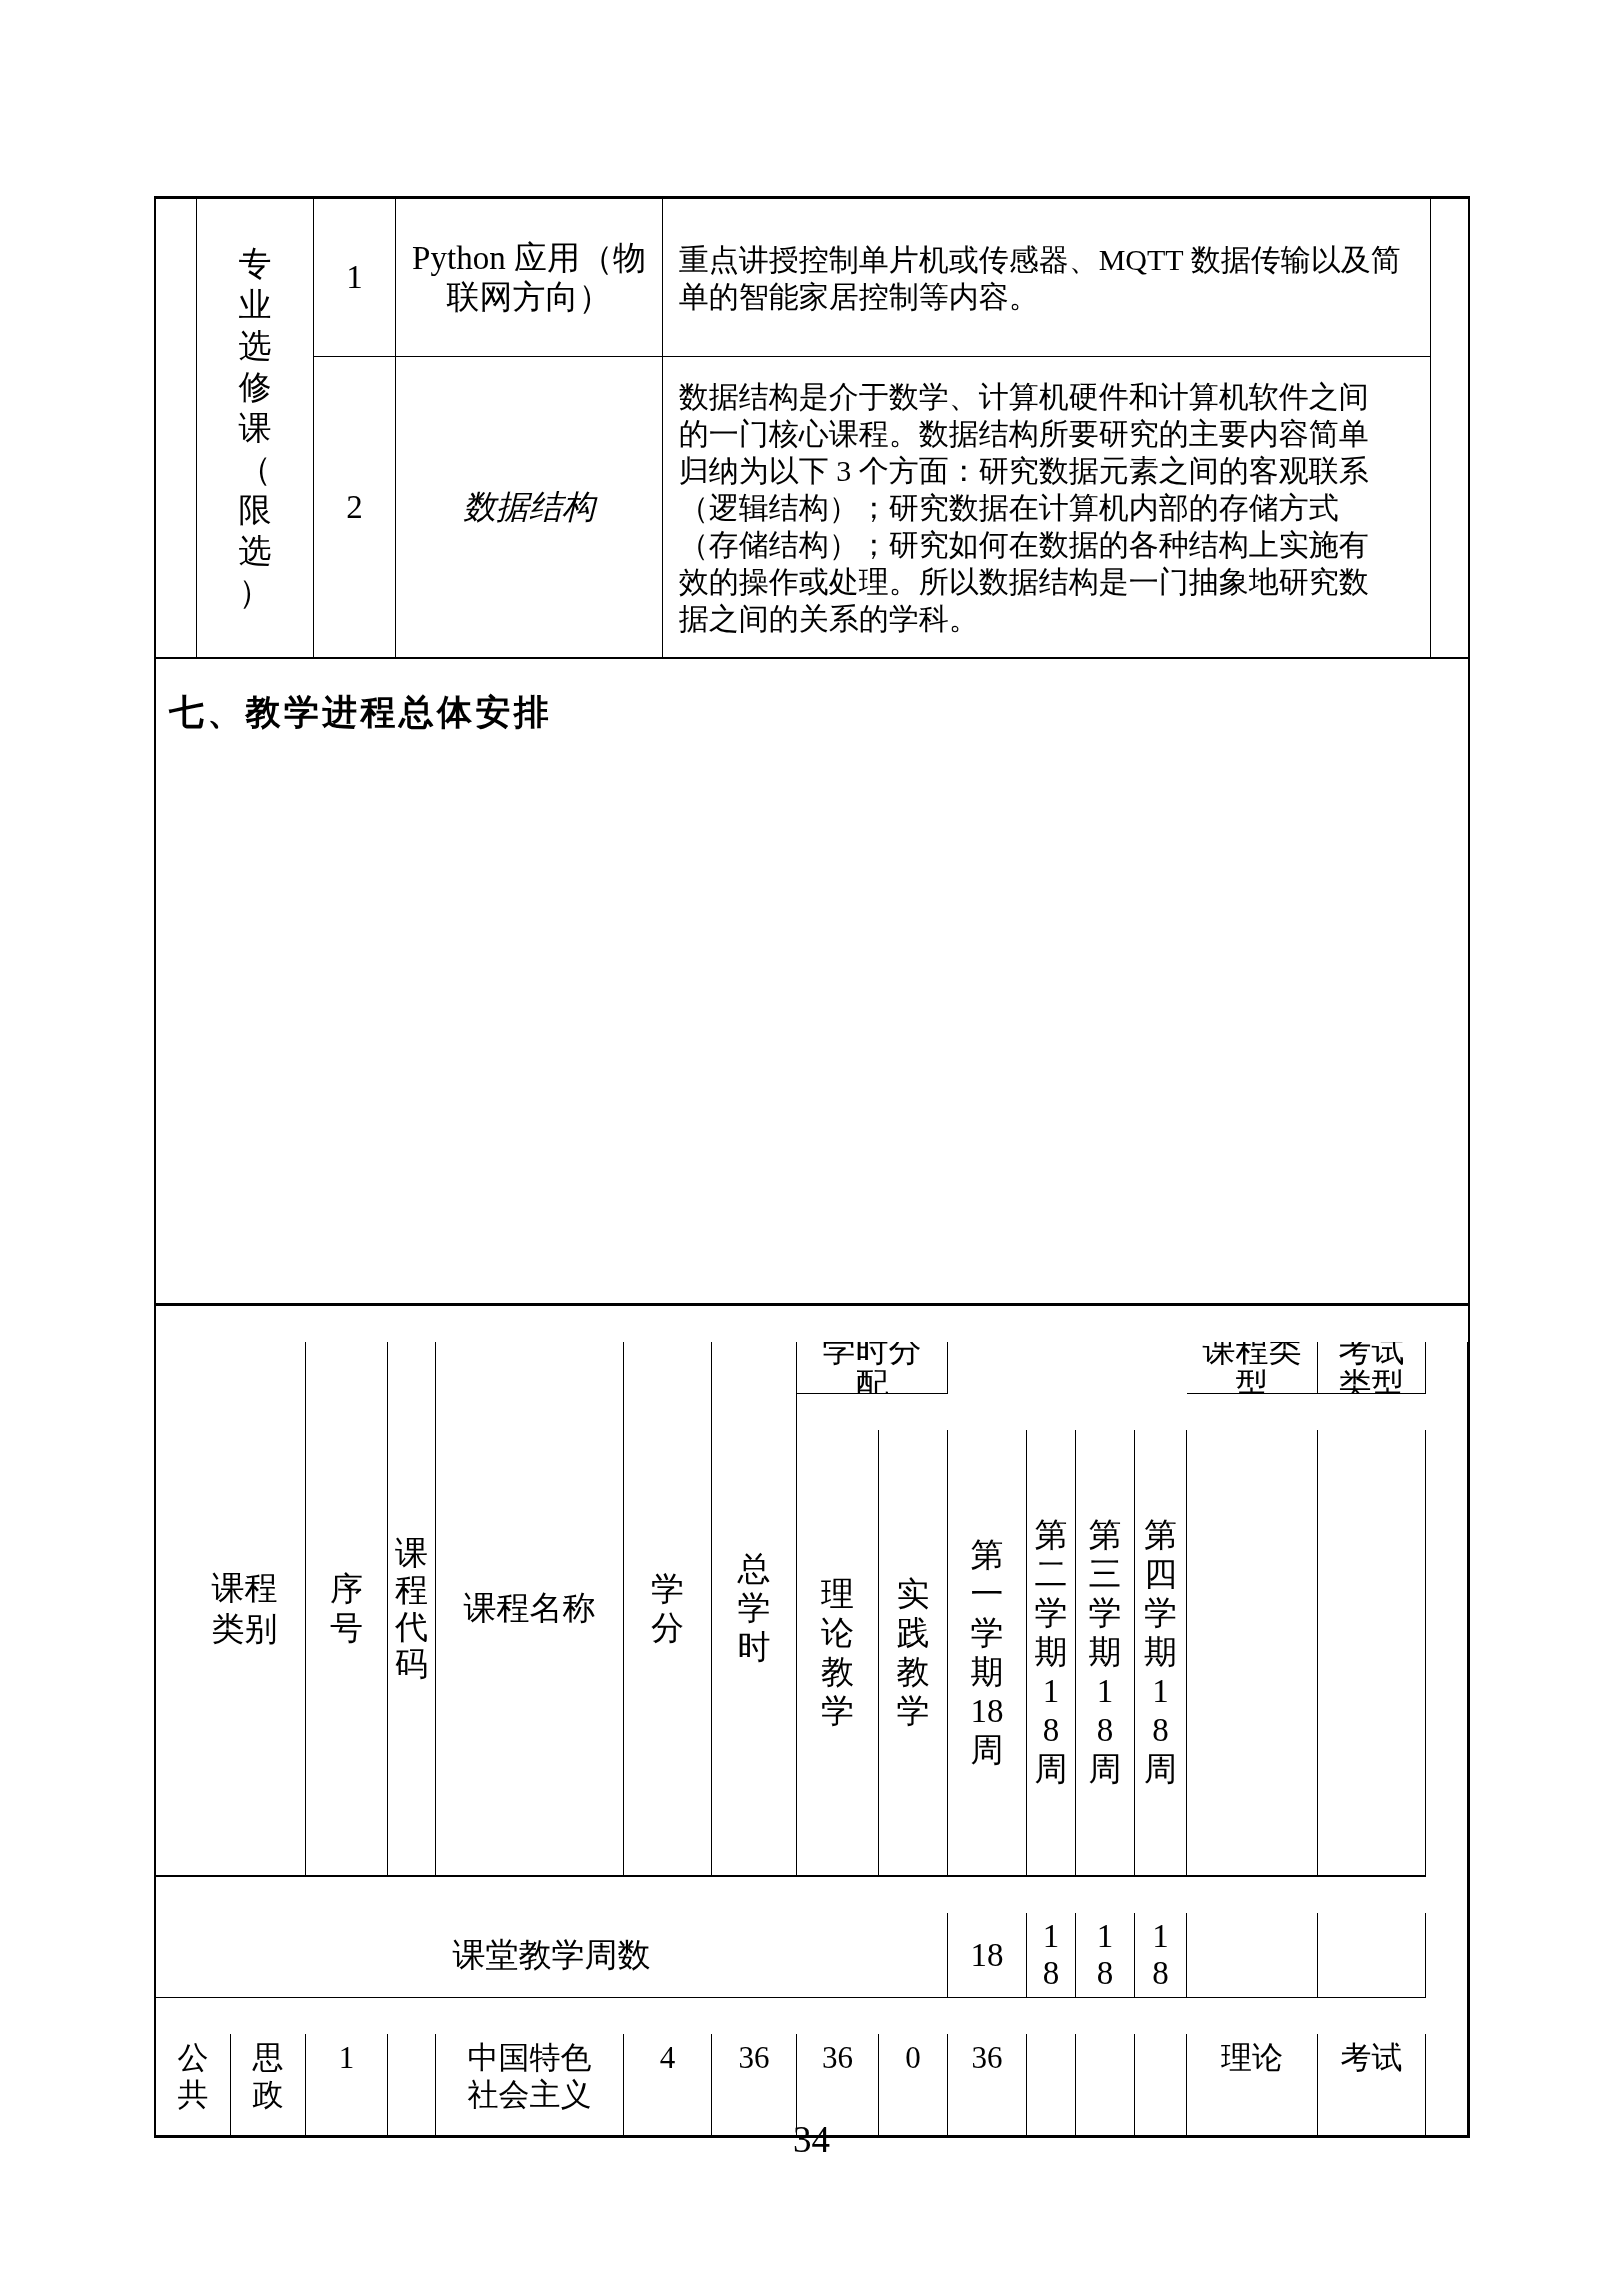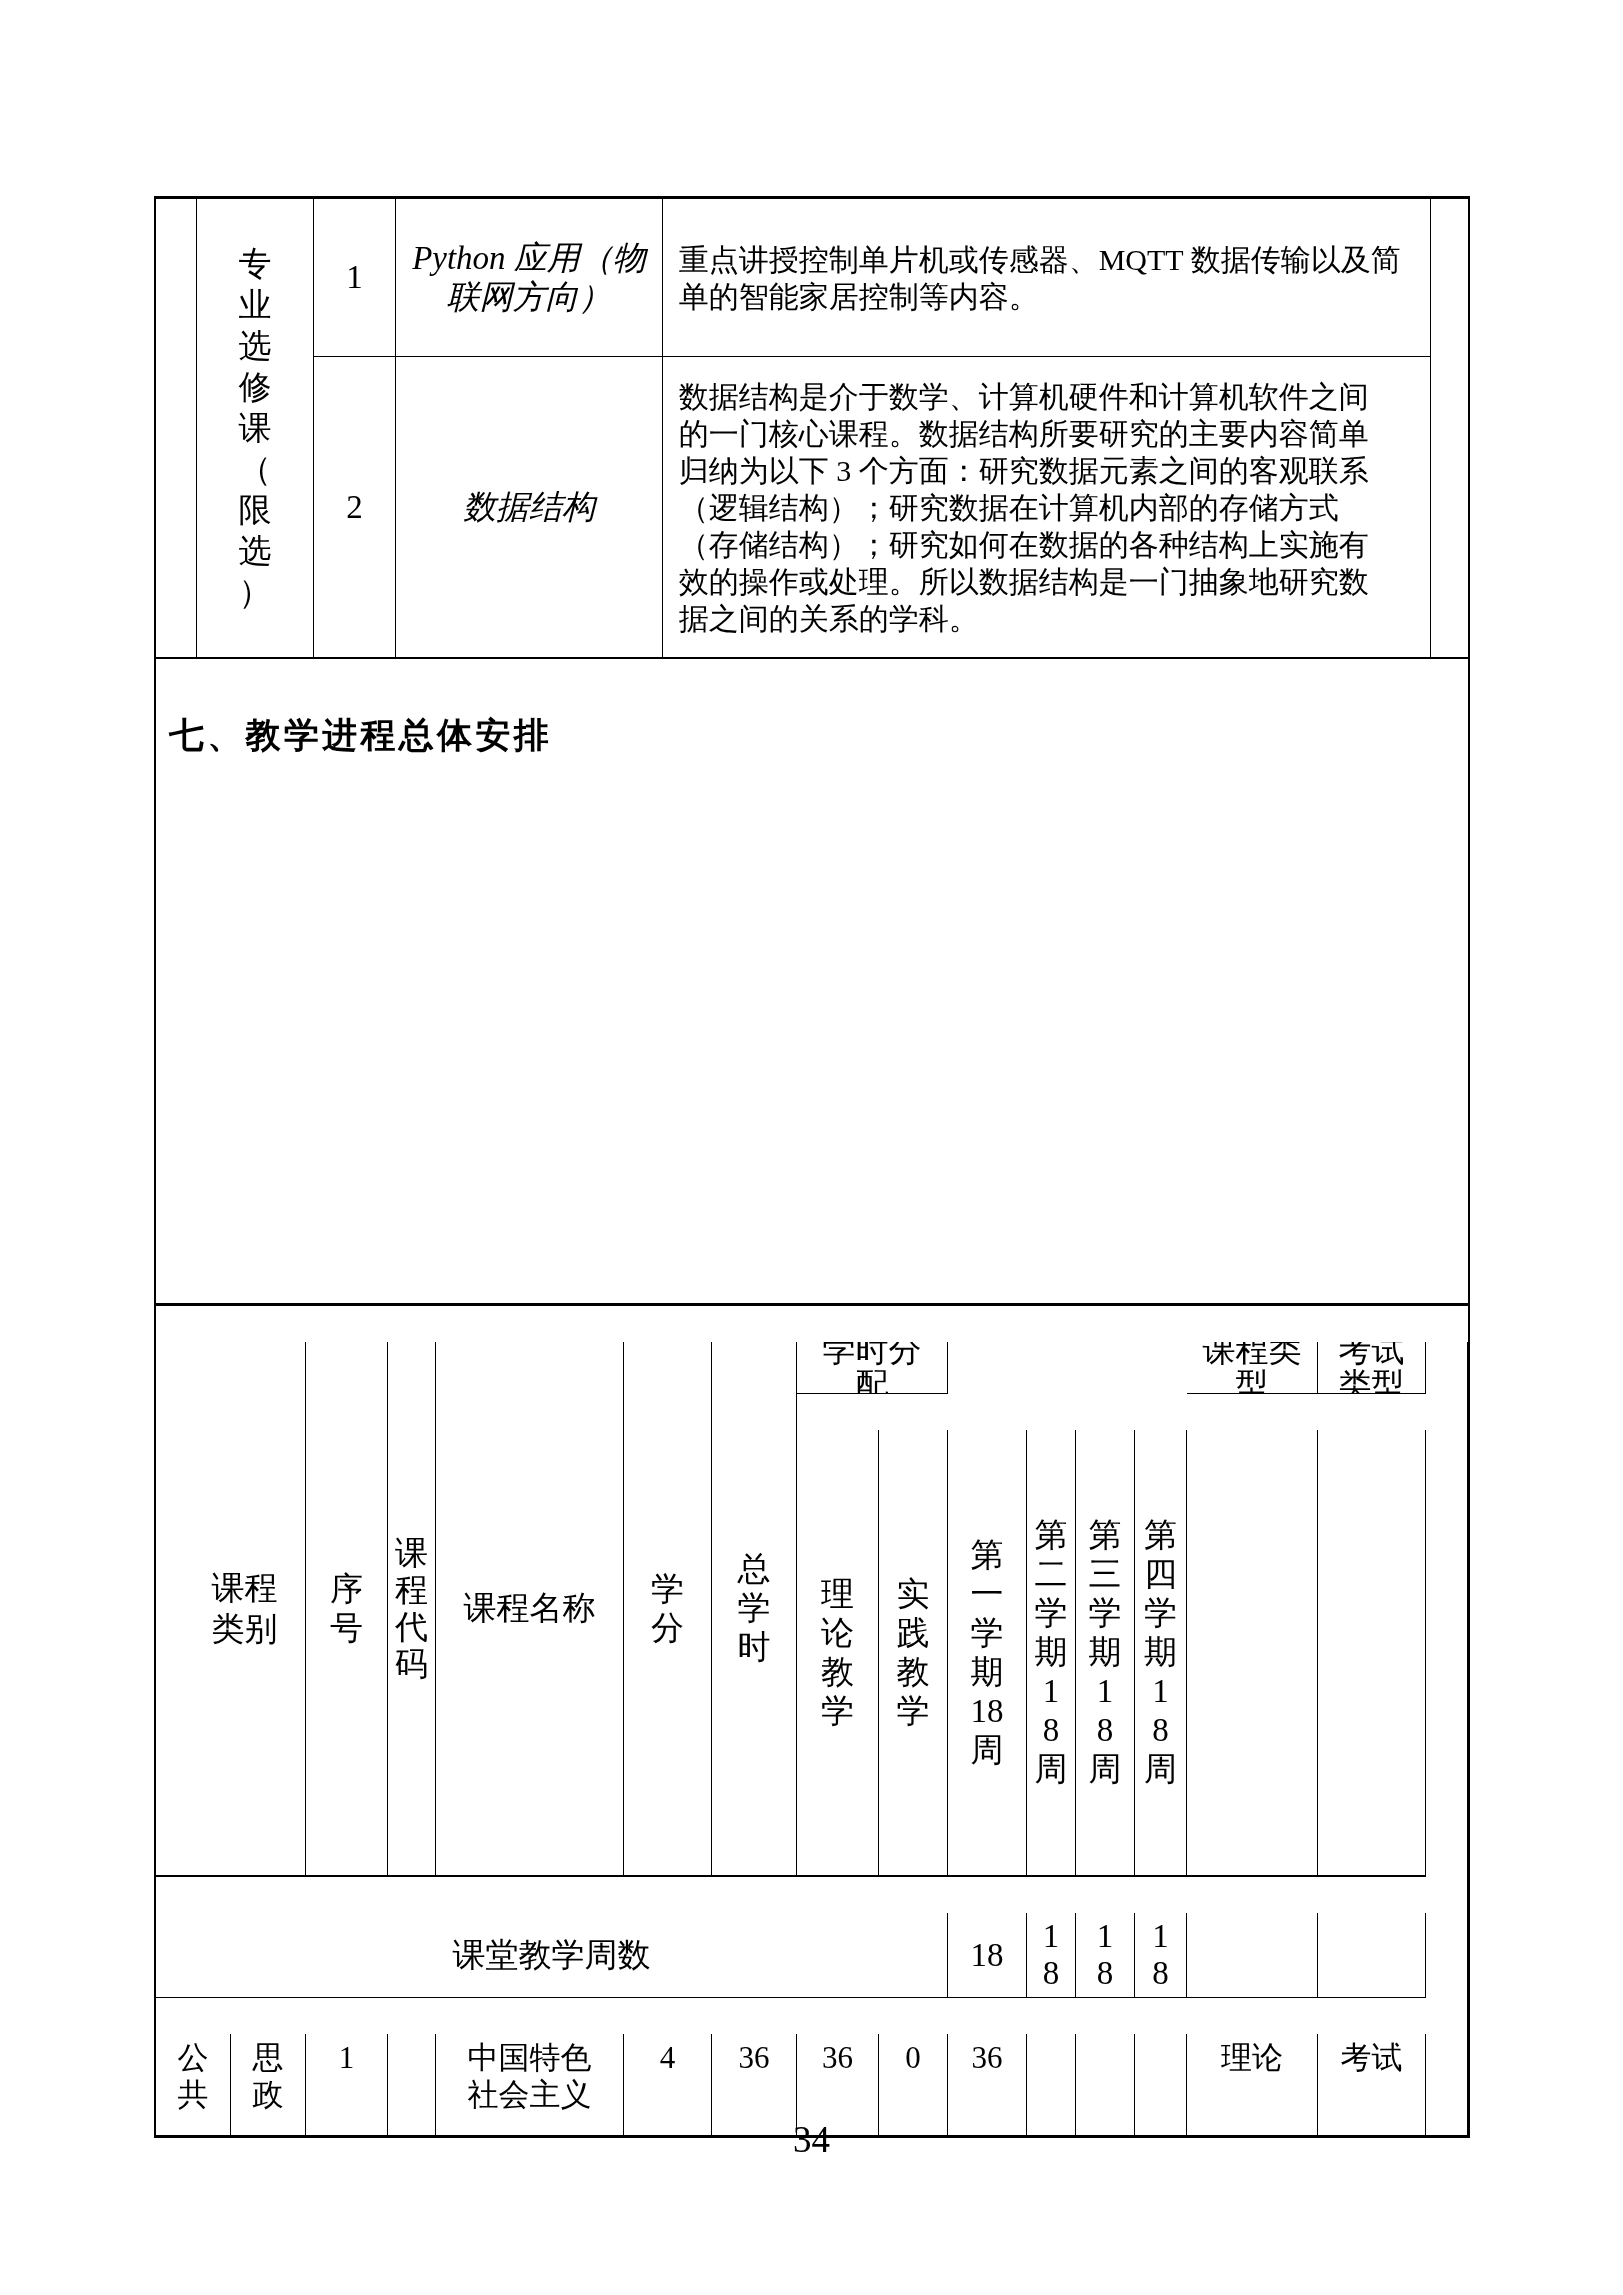--- a/index.html
+++ b/index.html
@@ -27,21 +27,21 @@
   }
   .noB { border-bottom:none; }
   .noR { border-right:none; }
   .catCell { line-height:41px; }
   .descCell {
     font-size:30px; line-height:37px; text-align:justify; justify-content:flex-start;
     padding:0 15.7px; white-space:pre-line;
   }
   
   .heading {
-    position:absolute; left:169px; top:712px;
+    position:absolute; left:169px; top:689px;
     font-family:"Liberation Sans","DejaVu Sans",sans-serif; font-weight:bold;
     font-size:35px; letter-spacing:3.3px; white-space:nowrap;
   }
   .para {
     position:absolute; left:168px; top:848px; width:1293px;
     font-size:31px; line-height:41px; text-align:justify; text-indent:62px;
     white-space:pre-line;
   }
   
   .tableC {
@@ -80,21 +80,21 @@
 业
 选
 修
 课
 （
 限
 选
 ）</div>
 
     <div class="aCell" style="grid-column:3; grid-row:1;">1</div>
-    <div class="aCell" style="grid-column:4; grid-row:1;font-style:italic;">Python 应用（物
+    <div class="aCell" style="grid-column:4; grid-row:1;">Python 应用（物
 联网方向）</div>
     <div class="aCell descCell" style="grid-column:5; grid-row:1;">重点讲授控制单片机或传感器、MQTT 数据传输以及简
 单的智能家居控制等内容。</div>
 
     <div class="aCell noB" style="grid-column:3; grid-row:2;">2</div>
     <div class="aCell noB" style="grid-column:4; grid-row:2;font-style:italic;">数据结构</div>
     <div class="aCell noB descCell" style="grid-column:5; grid-row:2;">数据结构是介于数学、计算机硬件和计算机软件之间
 的一门核心课程。数据结构所要研究的主要内容简单
 归纳为以下 3 个方面：研究数据元素之间的客观联系
 （逻辑结构）；研究数据在计算机内部的存储方式

